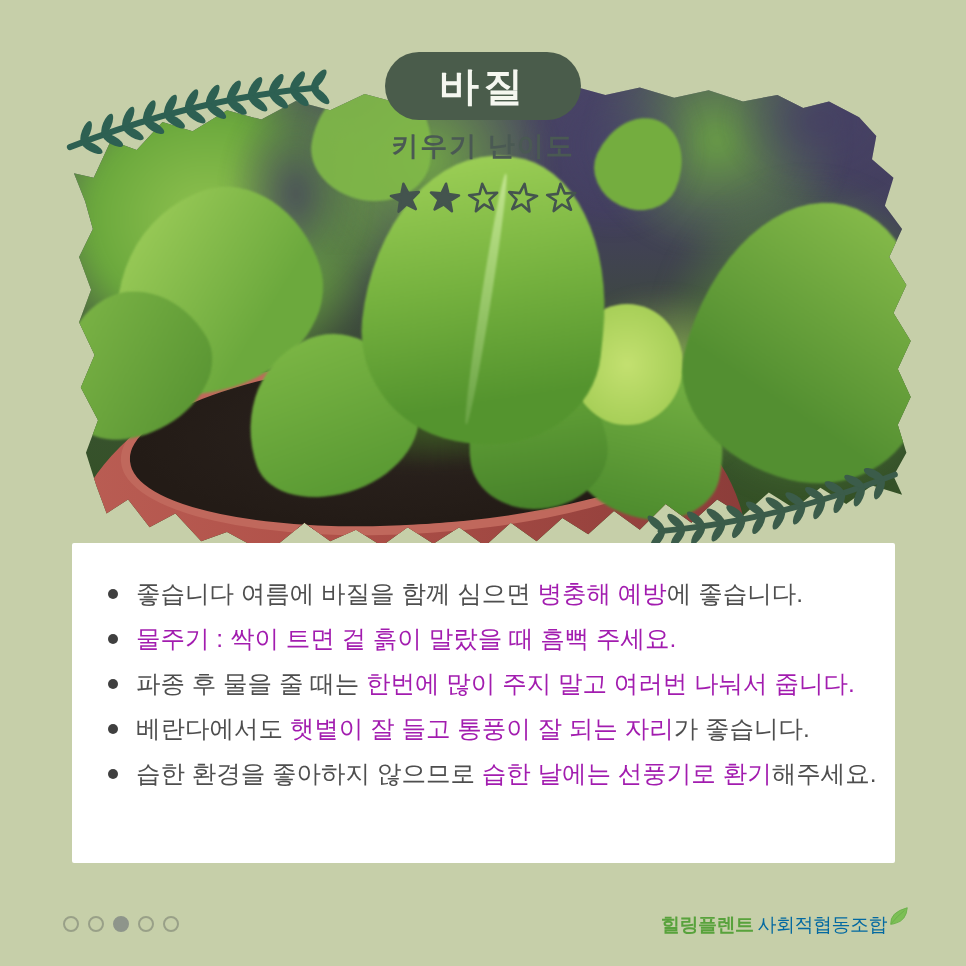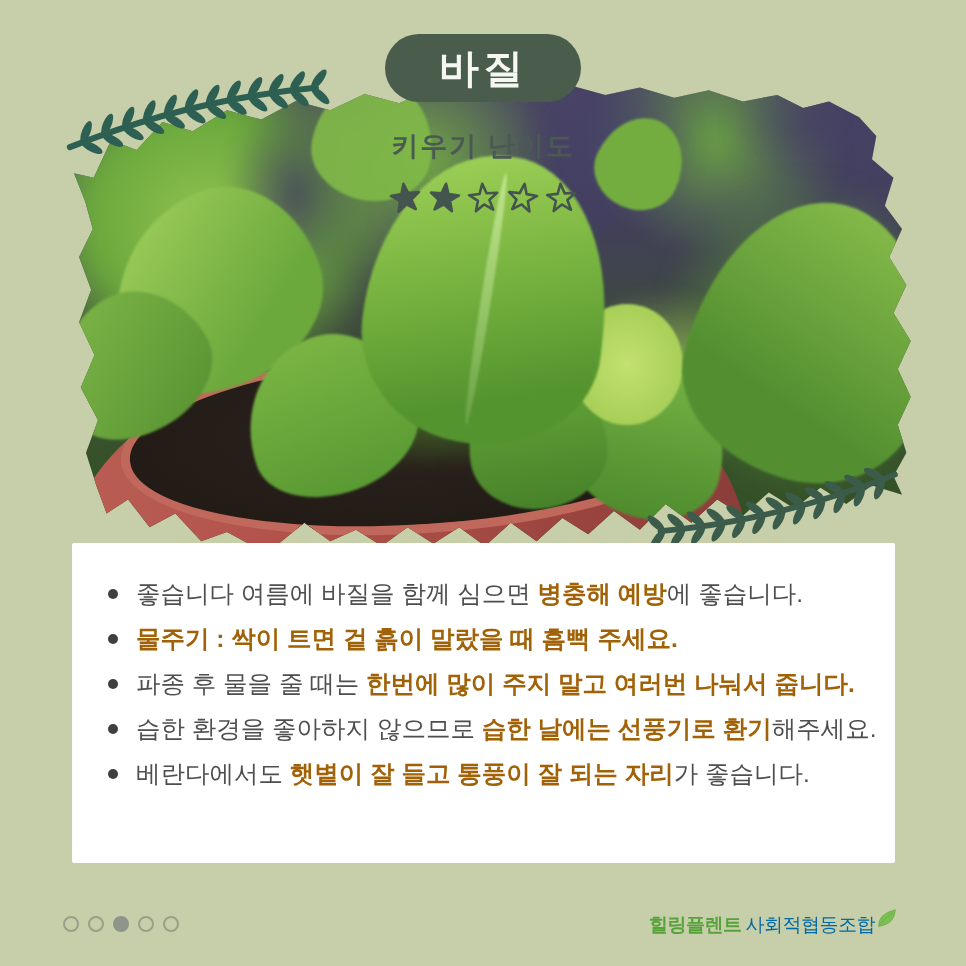--- a/index.html
+++ b/index.html
@@ -65,46 +65,46 @@
       border-radius:55% 45% 50% 50%/65% 60% 40% 35%;background:linear-gradient(#7ab544,#5a9a33);}
   .l10{left:60%;top:60%;width:18%;height:34%;transform:rotate(12deg);
       border-radius:50% 50% 45% 55%/60% 65% 35% 40%;background:linear-gradient(#76b244,#4e8c2e);}
 
   
   .branch{position:absolute;z-index:3;}
   .branch-a{left:52px;top:68px;width:280px;height:86px;color:#2d6052;}
   .branch-b{left:636px;top:468px;width:285px;height:82px;color:#3b5c4a;transform:rotate(180deg);}
 
   
-  .badge{position:absolute;left:50%;top:34px;transform:translateX(-50%);z-index:4;
+  .badge{position:absolute;left:50%;top:52px;transform:translateX(-50%);z-index:4;
     width:196px;height:68px;border-radius:34px;background:#4a5c4b;
     display:flex;align-items:center;justify-content:center;}
   .badge span{color:#f5f7f0;font-size:40px;font-weight:700;letter-spacing:4px;}
 
   
   .difficulty{position:absolute;left:0;top:128px;width:100%;z-index:4;
     display:flex;align-items:center;justify-content:center;gap:16px;flex-direction:column;}
   .difficulty .label{font-size:27px;font-weight:700;color:#4a5953;letter-spacing:2px;}
   .stars{display:flex;align-items:center;gap:2px;}
 
   
   .card{position:absolute;left:72px;top:543px;width:823px;height:320px;background:#ffffff;
     border-radius:2px;z-index:4;box-sizing:border-box;padding:28px 20px 0 36px;}
   .care-list{list-style:none;margin:0;padding:0;}
   .care-list li{display:flex;align-items:center;height:45px;font-size:24.5px;color:#4e4e4e;white-space:nowrap;}
   .care-list .bdot{width:10px;height:10px;border-radius:50%;background:#3f3f3f;margin-right:18px;flex:0 0 auto;}
-  .care-list .b{font-weight:700;color:#a16207;}
+  .care-list .b{font-weight:400;color:#a21caf;}
 
   
   .dots{position:absolute;left:63px;top:916px;display:flex;gap:9px;z-index:4;}
   .dot{width:16px;height:16px;border-radius:50%;border:2px solid #99a088;box-sizing:border-box;cursor:pointer;}
   .dot.active{background:#8e958b;border-color:#8e958b;}
 
   
-  .logo{position:absolute;right:68px;top:912px;display:flex;align-items:center;z-index:4;}
+  .logo{position:absolute;right:56px;top:912px;display:flex;z-index:4;}
   .logo .lg1{font-size:19px;font-weight:800;color:#58a23c;letter-spacing:-0.5px;}
   .logo .lg2{font-size:19px;font-weight:500;color:#0369a1;letter-spacing:-0.5px;margin-left:4px;}
   .logo svg{margin-left:1px;transform:translateY(-7px);}
 </style>
 </head>
 <body>
 
 <div class="canvas">
 
   <div class="photo">
@@ -229,25 +229,25 @@
         <li>
           <span class="bdot"></span>
           <span><span class="b">물주기 : 싹이 트면 겉 흙이 말랐을 때 흠뻑 주세요.</span></span>
         </li>
         <li>
           <span class="bdot"></span>
           <span><span>파종 후 물을 줄 때는 </span><span class="b">한번에 많이 주지 말고 여러번 나눠서 줍니다.</span></span>
         </li>
         <li>
           <span class="bdot"></span>
+          <span><span>베란다에서도 </span><span class="b">햇볕이 잘 들고 통풍이 잘 되는 자리</span><span>가 좋습니다.</span></span>
+        </li>
+        <li>
+          <span class="bdot"></span>
           <span><span>습한 환경을 좋아하지 않으므로 </span><span class="b">습한 날에는 선풍기로 환기</span><span>해주세요.</span></span>
-        </li>
-        <li>
-          <span class="bdot"></span>
-          <span><span>베란다에서도 </span><span class="b">햇볕이 잘 들고 통풍이 잘 되는 자리</span><span>가 좋습니다.</span></span>
         </li>
       </ul>
   </div>
 
   <div class="dots" id="dots">
       <div class="dot"></div>
       <div class="dot"></div>
       <div class="dot active"></div>
       <div class="dot"></div>
       <div class="dot"></div>

